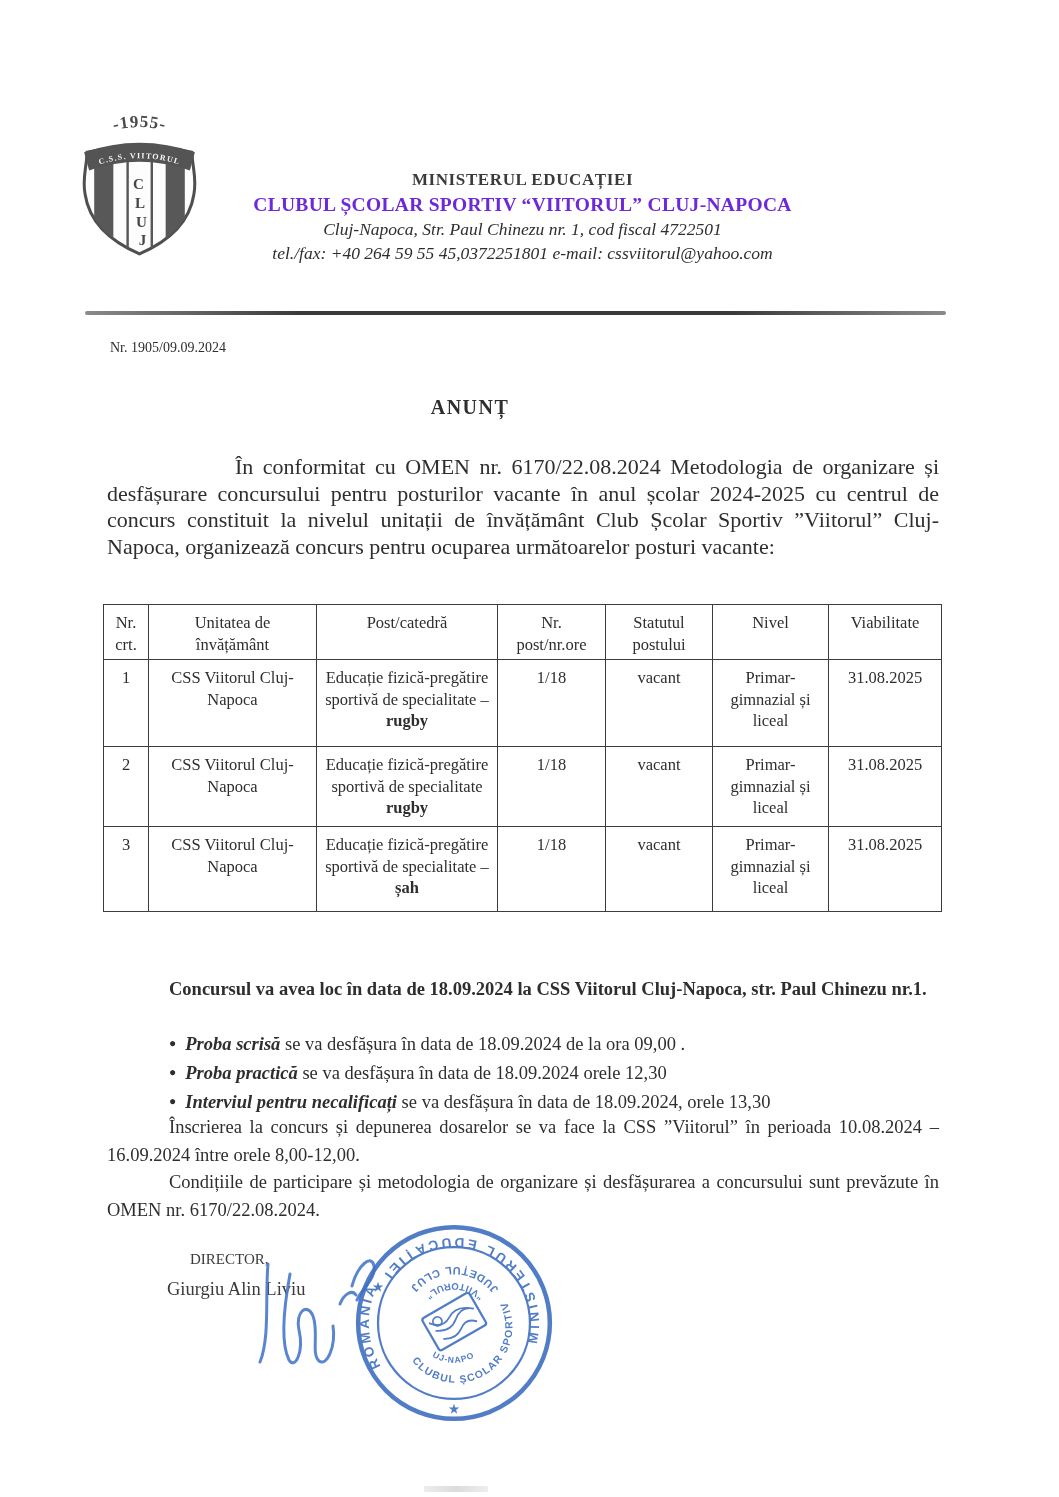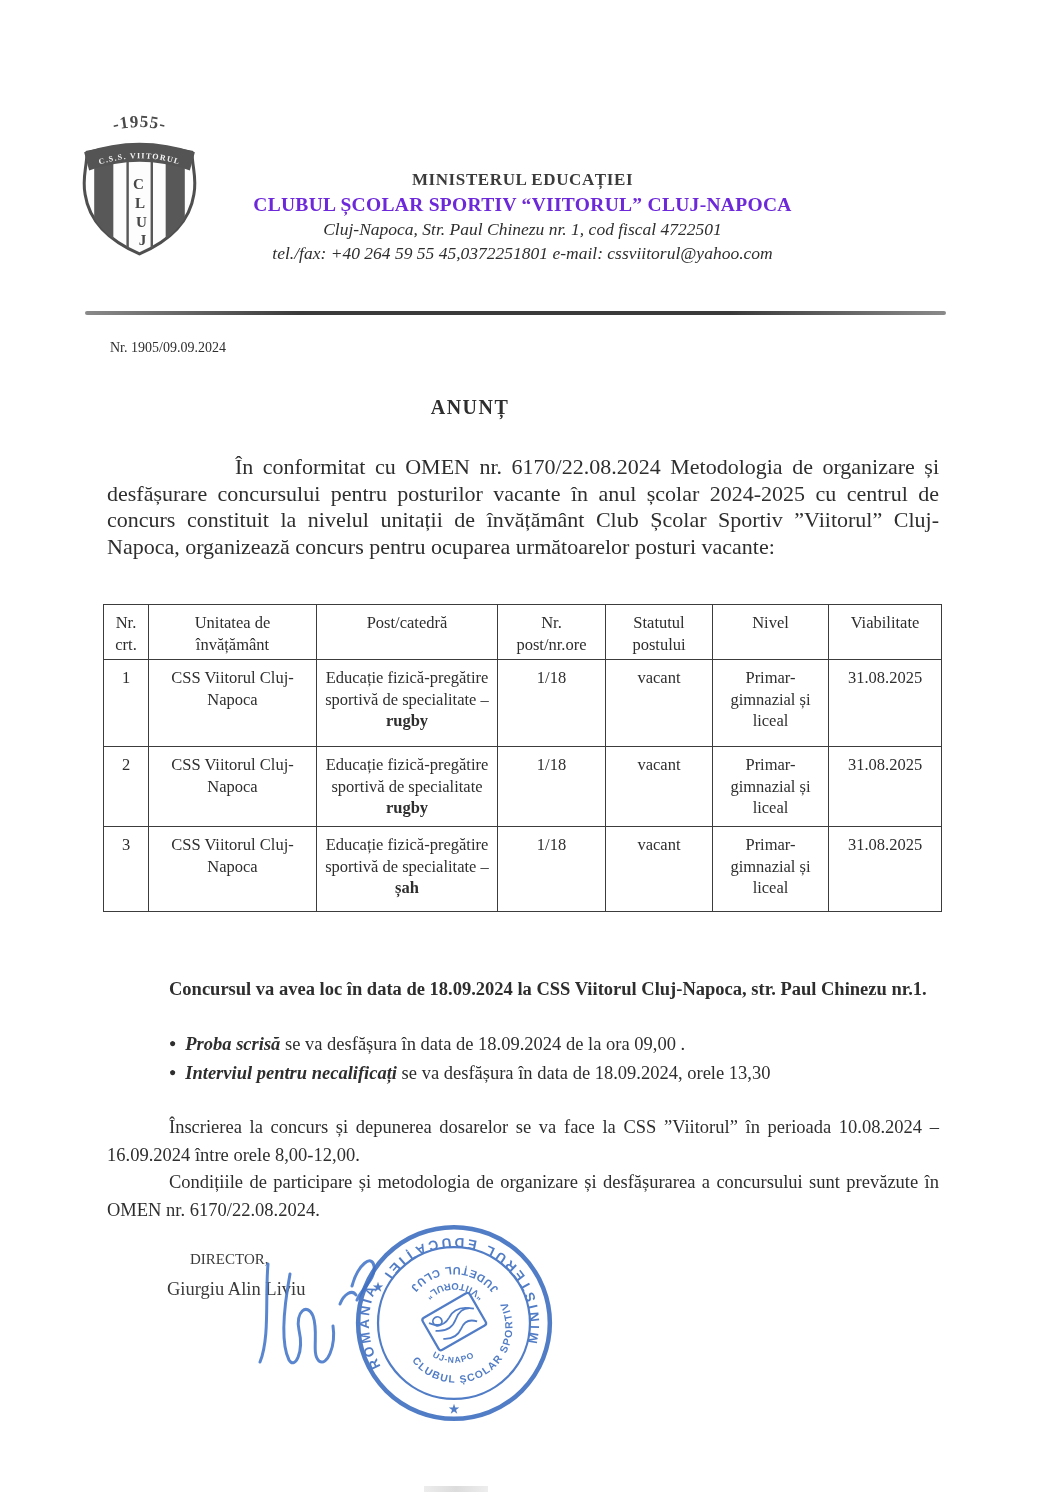--- a/index.html
+++ b/index.html
@@ -146,20 +146,21 @@
       <td>Primar-gimnazial și liceal</td>
       <td>31.08.2025</td>
     </tr>
   </tbody>
     </table>
 
   <div class="venue">Concursul va avea loc în data de 18.09.2024  la CSS Viitorul Cluj-Napoca, str. Paul Chinezu nr.1.</div>
 
   <div class="bullets">
     <div><span class="bdot">●</span><span class="bbold">Proba scrisă</span><span> se va desfășura în data de 18.09.2024 de la ora 09,00 .</span></div>
+    <div><span class="bdot">●</span><span class="bbold">Proba practică</span><span> se va desfășura în data de 18.09.2024 orele 12,30</span></div>
     <div><span class="bdot">●</span><span class="bbold">Interviul pentru necalificați</span><span> se va desfășura în data de 18.09.2024, orele 13,30</span></div>
   </div>
 
   <div class="after">
     <p>Înscrierea la concurs și depunerea dosarelor se va face la CSS ”Viitorul” în perioada 10.08.2024 – 16.09.2024 între orele 8,00-12,00.</p>
     <p>Condițiile de participare și metodologia de organizare și desfășurarea a concursului sunt prevăzute în OMEN nr. 6170/22.08.2024.</p>
   </div>
 
   <div class="director-role">DIRECTOR,</div>
   <div class="director-name">Giurgiu Alin Liviu</div>

